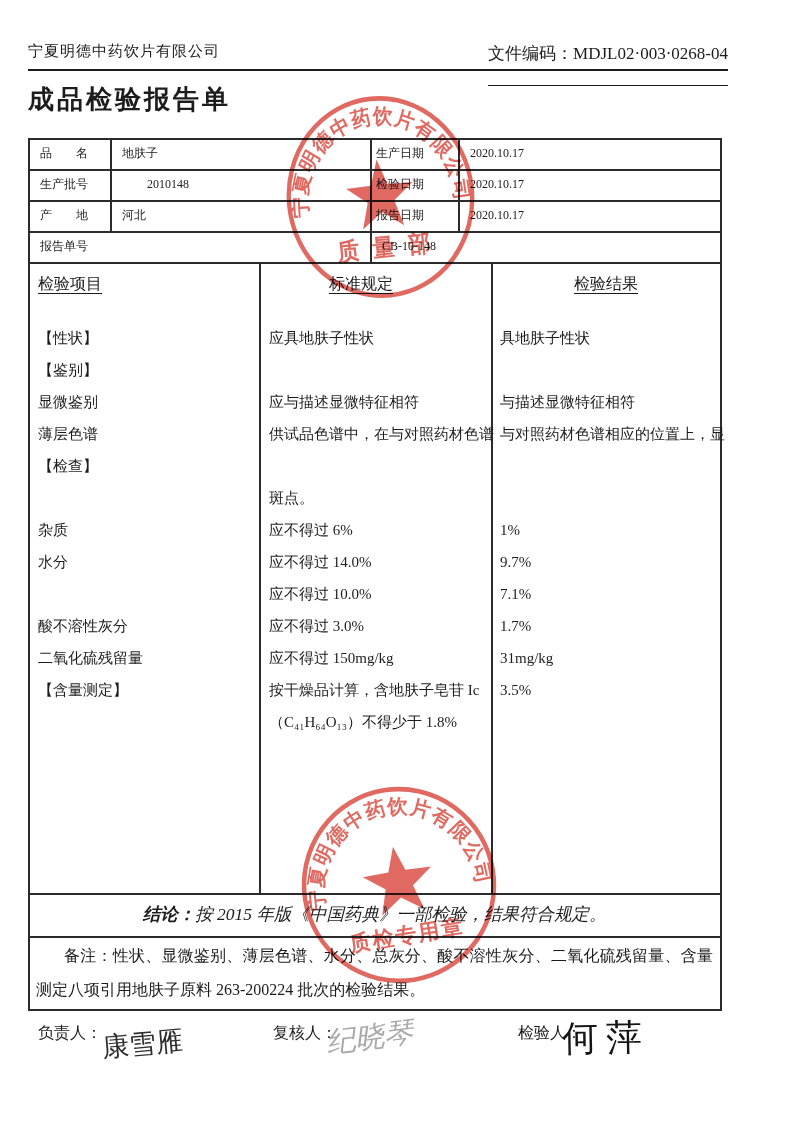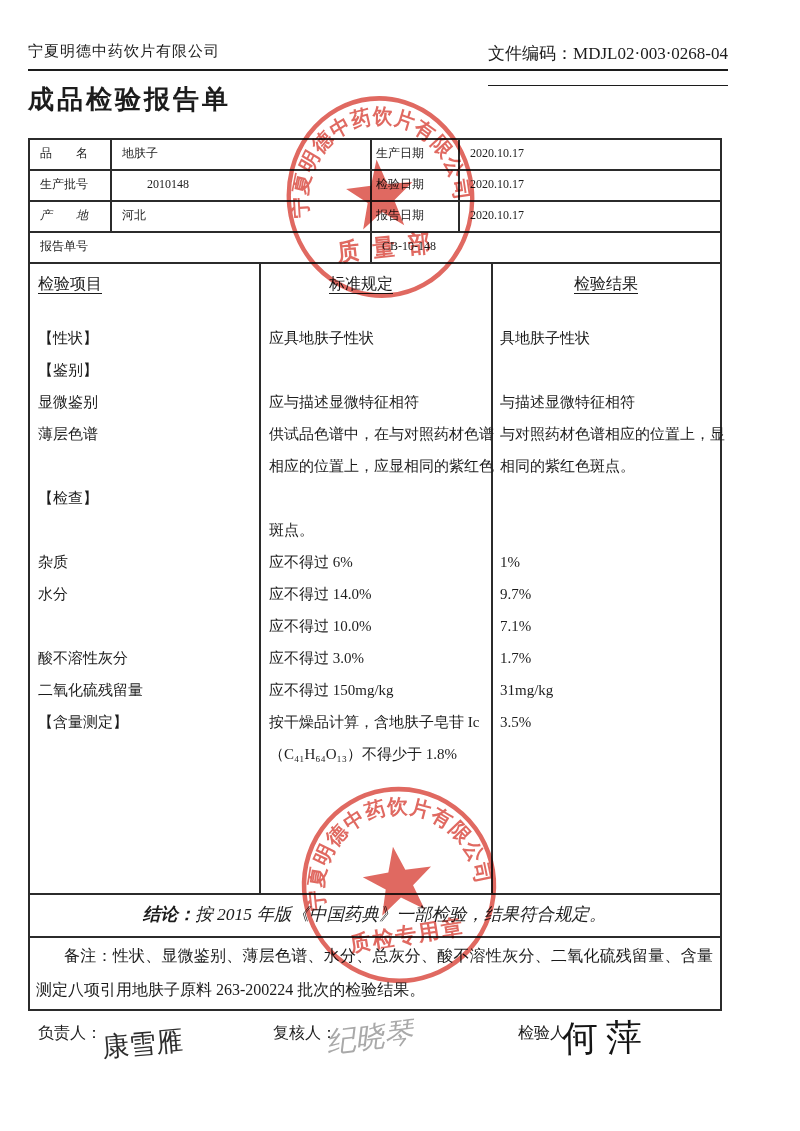--- a/index.html
+++ b/index.html
@@ -81,21 +81,21 @@
   <div class="cell" style="left:40px;top:138px;">品　　名</div>
   <div class="cell" style="left:122px;top:138px;">地肤子</div>
   <div class="cell" style="left:376px;top:138px;">生产日期</div>
   <div class="cell" style="left:470px;top:138px;">2020.10.17</div>
 
   <div class="cell" style="left:40px;top:169px;">生产批号</div>
   <div class="cell" style="left:122px;top:169px;margin-left:25px;">2010148</div>
   <div class="cell" style="left:376px;top:169px;">检验日期</div>
   <div class="cell" style="left:470px;top:169px;">2020.10.17</div>
 
-  <div class="cell" style="left:40px;top:200px;font-style:italic;">产　　地</div>
+  <div class="cell" style="left:40px;top:200px;">产　　地</div>
   <div class="cell" style="left:122px;top:200px;">河北</div>
   <div class="cell" style="left:376px;top:200px;">报告日期</div>
   <div class="cell" style="left:470px;top:200px;">2020.10.17</div>
 
   <div class="cell" style="left:40px;top:231px;">报告单号</div>
   <div class="cell" style="left:382px;top:231px;">CB-10-148</div>
 
   <div class="insp-head" style="left:38px;top:268px;">
     <span>检验项目</span></div>
   <div class="insp-head" style="left:259px;top:268px;width:204px;text-align:center;">
@@ -116,25 +116,20 @@
       </div>
     <div class="insp-row">
         <span class="c1">显微鉴别</span>
         <span class="c2">应与描述显微特征相符</span>
         <span class="c3">与描述显微特征相符</span>
       </div>
     <div class="insp-row">
         <span class="c1">薄层色谱</span>
         <span class="c2">供试品色谱中，在与对照药材色谱</span>
         <span class="c3">与对照药材色谱相应的位置上，显</span>
-      </div>
-    <div class="insp-row">
-        <span class="c1"></span>
-        <span class="c2">相应的位置上，应显相同的紫红色</span>
-        <span class="c3">相同的紫红色斑点。</span>
       </div>
     <div class="insp-row">
         <span class="c1">【检查】</span>
         <span class="c2"></span>
         <span class="c3"></span>
       </div>
     <div class="insp-row">
         <span class="c1"></span>
         <span class="c2">斑点。</span>
         <span class="c3"></span>

